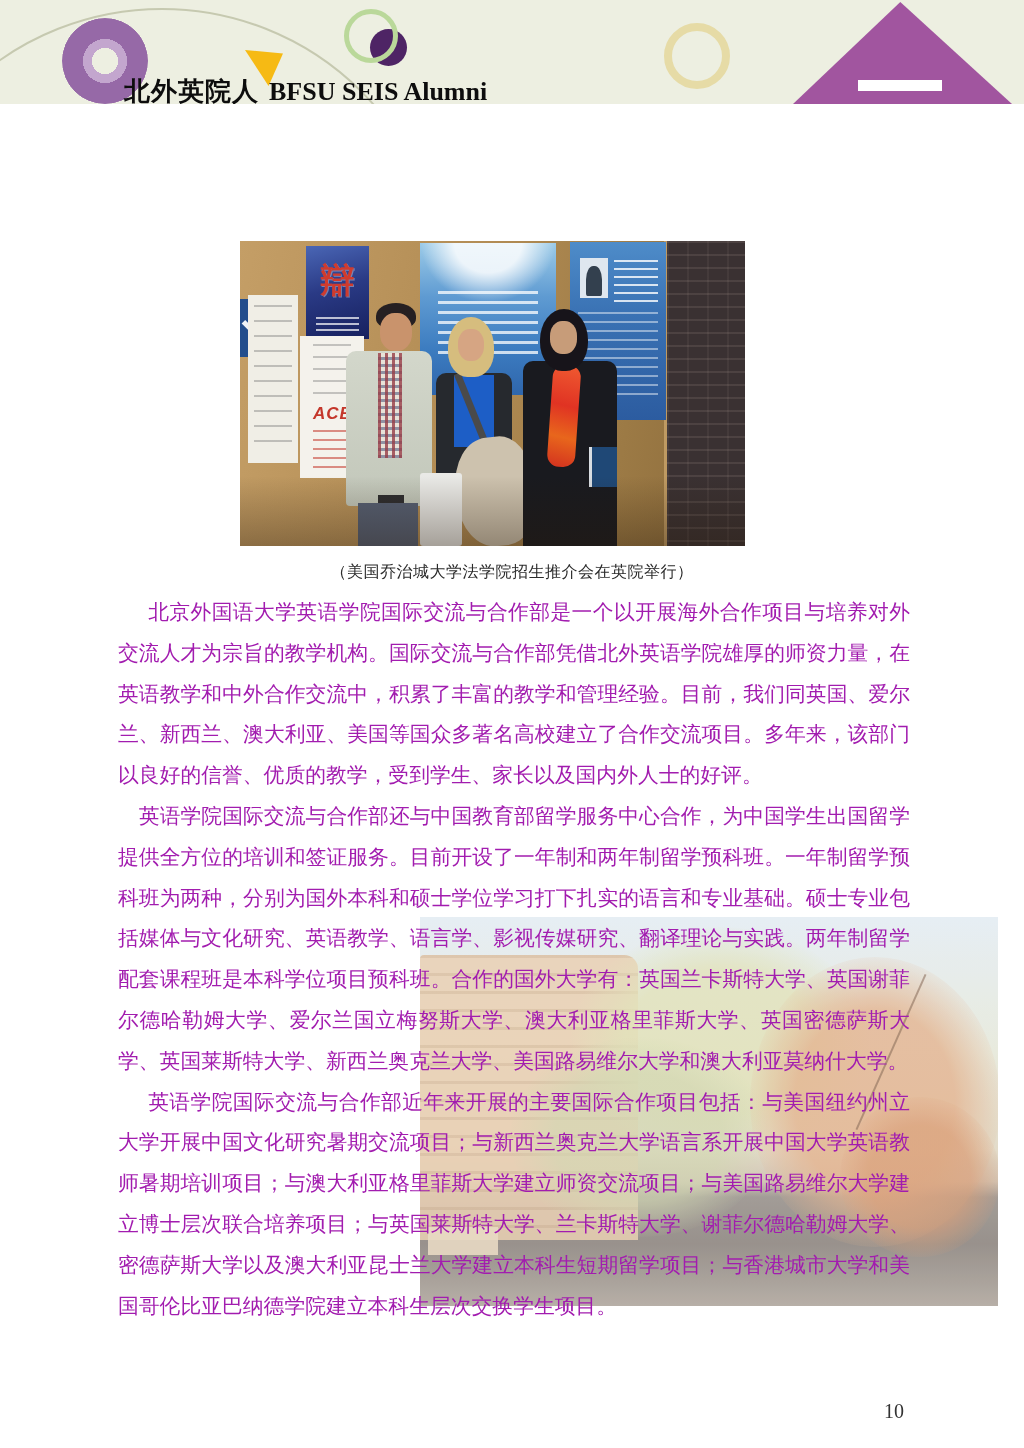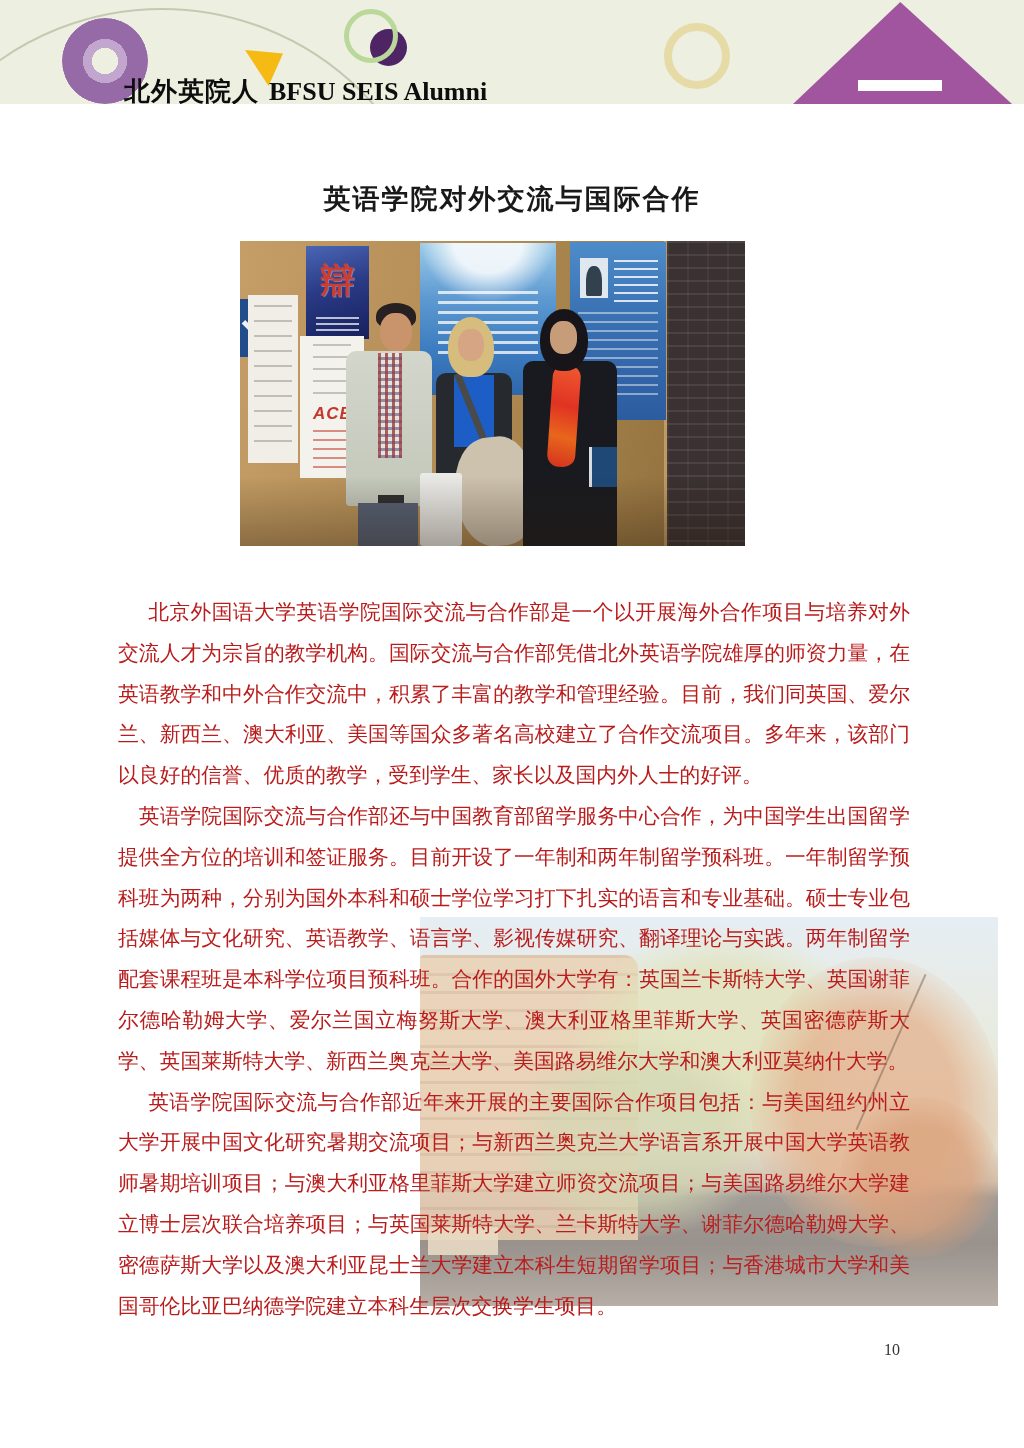--- a/index.html
+++ b/index.html
@@ -111,27 +111,27 @@
             background:radial-gradient(ellipse at center,rgba(205,211,170,.65) 0 45%,transparent 72%);}
   .bg-orange1{left:330px;top:40px;width:250px;height:290px;border-radius:50%;
               background:radial-gradient(ellipse at center,rgba(226,173,134,.8) 0 45%,transparent 75%);}
   .bg-orange2{left:420px;top:180px;width:160px;height:160px;border-radius:50%;
               background:radial-gradient(ellipse at center,rgba(214,150,108,.65) 0 45%,transparent 75%);}
   .bg-twig{left:470px;top:50px;width:2px;height:170px;background:rgba(120,90,70,.55);transform:rotate(24deg);}
   .bg-step{left:8px;top:310px;width:70px;height:28px;background:rgba(230,214,190,.9);}
 
   
   .bodytext{position:absolute;left:118px;top:592px;width:792px;z-index:3;
-            font-size:20.8px;line-height:40.8px;text-align:justify;color:#b91c1c;}
+            font-size:20.8px;line-height:40.8px;text-align:justify;color:#a21caf;}
   .para{margin:0;}
   .indent1{text-indent:1.45em;}
   .indent2{text-indent:1em;}
 
   
-  .pagenum{position:absolute;left:884px;top:1341px;font-size:16px;color:#333;z-index:3;}
+  .pagenum{position:absolute;left:884px;top:1400px;font-size:20px;color:#333;z-index:3;}
 </style>
 </head>
 <body>
 
 <div class="page">
 
   <header class="band">
     <div class="arc"></div>
     <div class="donut"></div>
     <div class="ytri"></div>
@@ -140,21 +140,20 @@
     <div class="tring"></div>
     <div class="ptri">
       <div class="pbar"></div>
     </div>
     <div class="brand">
       <span class="brand-cn">北外英院人</span>
       <span class="brand-en">BFSU SEIS Alumni</span>
     </div>
   </header>
 
-  <h1 class="title">英语学院对外交流与国际合作</h1>
 
   <figure class="photo">
     <div class="brick"></div>
     <div class="sign-blue">
       <div class="sign-glyph"></div>
     </div>
     <div class="wposter1">
       <span class="graylines"></span>
     </div>
     <div class="debate">
@@ -191,20 +190,21 @@
     <div class="b-hair"></div>
     <div class="b-face"></div>
     <div class="s-suit"></div>
     <div class="s-scarf"></div>
     <div class="s-book"></div>
     <div class="s-hair"></div>
     <div class="s-face"></div>
     <div class="ph-shade"></div>
   </figure>
 
+  <div class="caption">（美国乔治城大学法学院招生推介会在英院举行）</div>
 
   <div class="bgimg">
     <div class="bg-base"></div>
     <div class="bg-building"></div>
     <div class="bg-tree1"></div>
     <div class="bg-tree2"></div>
     <div class="bg-orange1"></div>
     <div class="bg-orange2"></div>
     <div class="bg-twig"></div>
     <div class="bg-step"></div>

